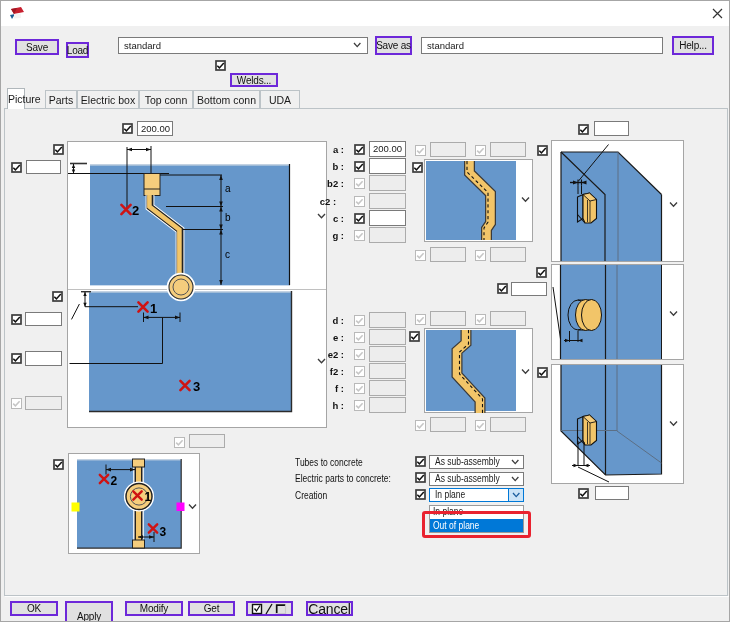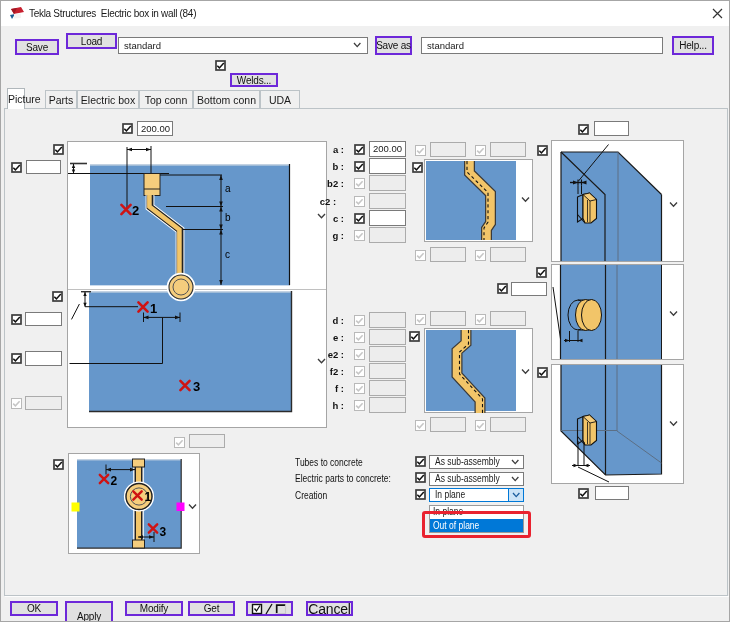--- a/index.html
+++ b/index.html
@@ -9,26 +9,25 @@
 svg.abs{display:block}
 </style></head><body>
 <div id="dlg">
 <div class="abs" style="left:0;top:0;width:728px;height:25px;background:#fff"></div>
 <svg class="abs" style="left:7px;top:6px" width="17" height="14">
       <polygon points="3,2 13,0 16,5 6,7" fill="#c8202f"></polygon>
       <polygon points="3,2 9,1 6,7" fill="#a01722"></polygon>
       <polygon points="2,8 7,7 4,12" fill="#1b5e93"></polygon>
       <polygon points="6,7 13,6.4 13,11 6,11.6" fill="#f4f4f4"></polygon>
     </svg>
-<div class="abs" style="left:28px;top:7px;font-size:10px;letter-spacing:-0.3px;color:#1a1a1a">Tekla Structures&nbsp; Electric box in wall (84)</div>
 <svg class="abs" style="left:711px;top:7px" width="11" height="11">
       <path d="M1,1 L10,10 M1,10 L10,1" stroke="#333" stroke-width="1.2"></path>
     </svg>
 <div class="btn" style="left:14px;top:38px;width:44px;height:16px;font-size:10px">Save</div>
-<div class="btn" style="left:65px;top:32px;width:51px;height:16px;font-size:10px">Load</div>
+<div class="btn" style="left:65px;top:41px;width:23px;height:16px;font-size:10px">Load</div>
 <div class="abs" style="left:117px;top:36px;width:250px;height:17px;background:#fff;border:1px solid #7a7a7a;font-size:9.5px;line-height:15px;padding-left:5px;color:#1a1a1a">standard</div>
 <svg class="abs" style="left:352px;top:41px" width="9" height="7">
       <polyline points="1,1 4.2,4.6 7.4,1" fill="none" stroke="#3c3c3c" stroke-width="1.3"></polyline>
     </svg>
 <div class="btn" style="left:374px;top:35px;width:37px;height:19px;font-size:10px">Save as</div>
 <div class="abs" style="left:420px;top:36px;width:242px;height:17px;background:#fff;border:1px solid #7a7a7a;font-size:9.5px;line-height:15px;padding-left:5px;color:#1a1a1a">standard</div>
 <div class="btn" style="left:671px;top:35px;width:42px;height:19px;font-size:10px">Help...</div>
 <svg class="abs" style="left:214px;top:59px" width="11" height="11">
       <rect x="1" y="1" width="9" height="9" fill="#fff" stroke="#3c3c3c" stroke-width="1.7"></rect>
       <polyline points="2.3,5.8 4.4,7.9 8.8,2.9" fill="none" stroke="#111" stroke-width="1.5"></polyline>

